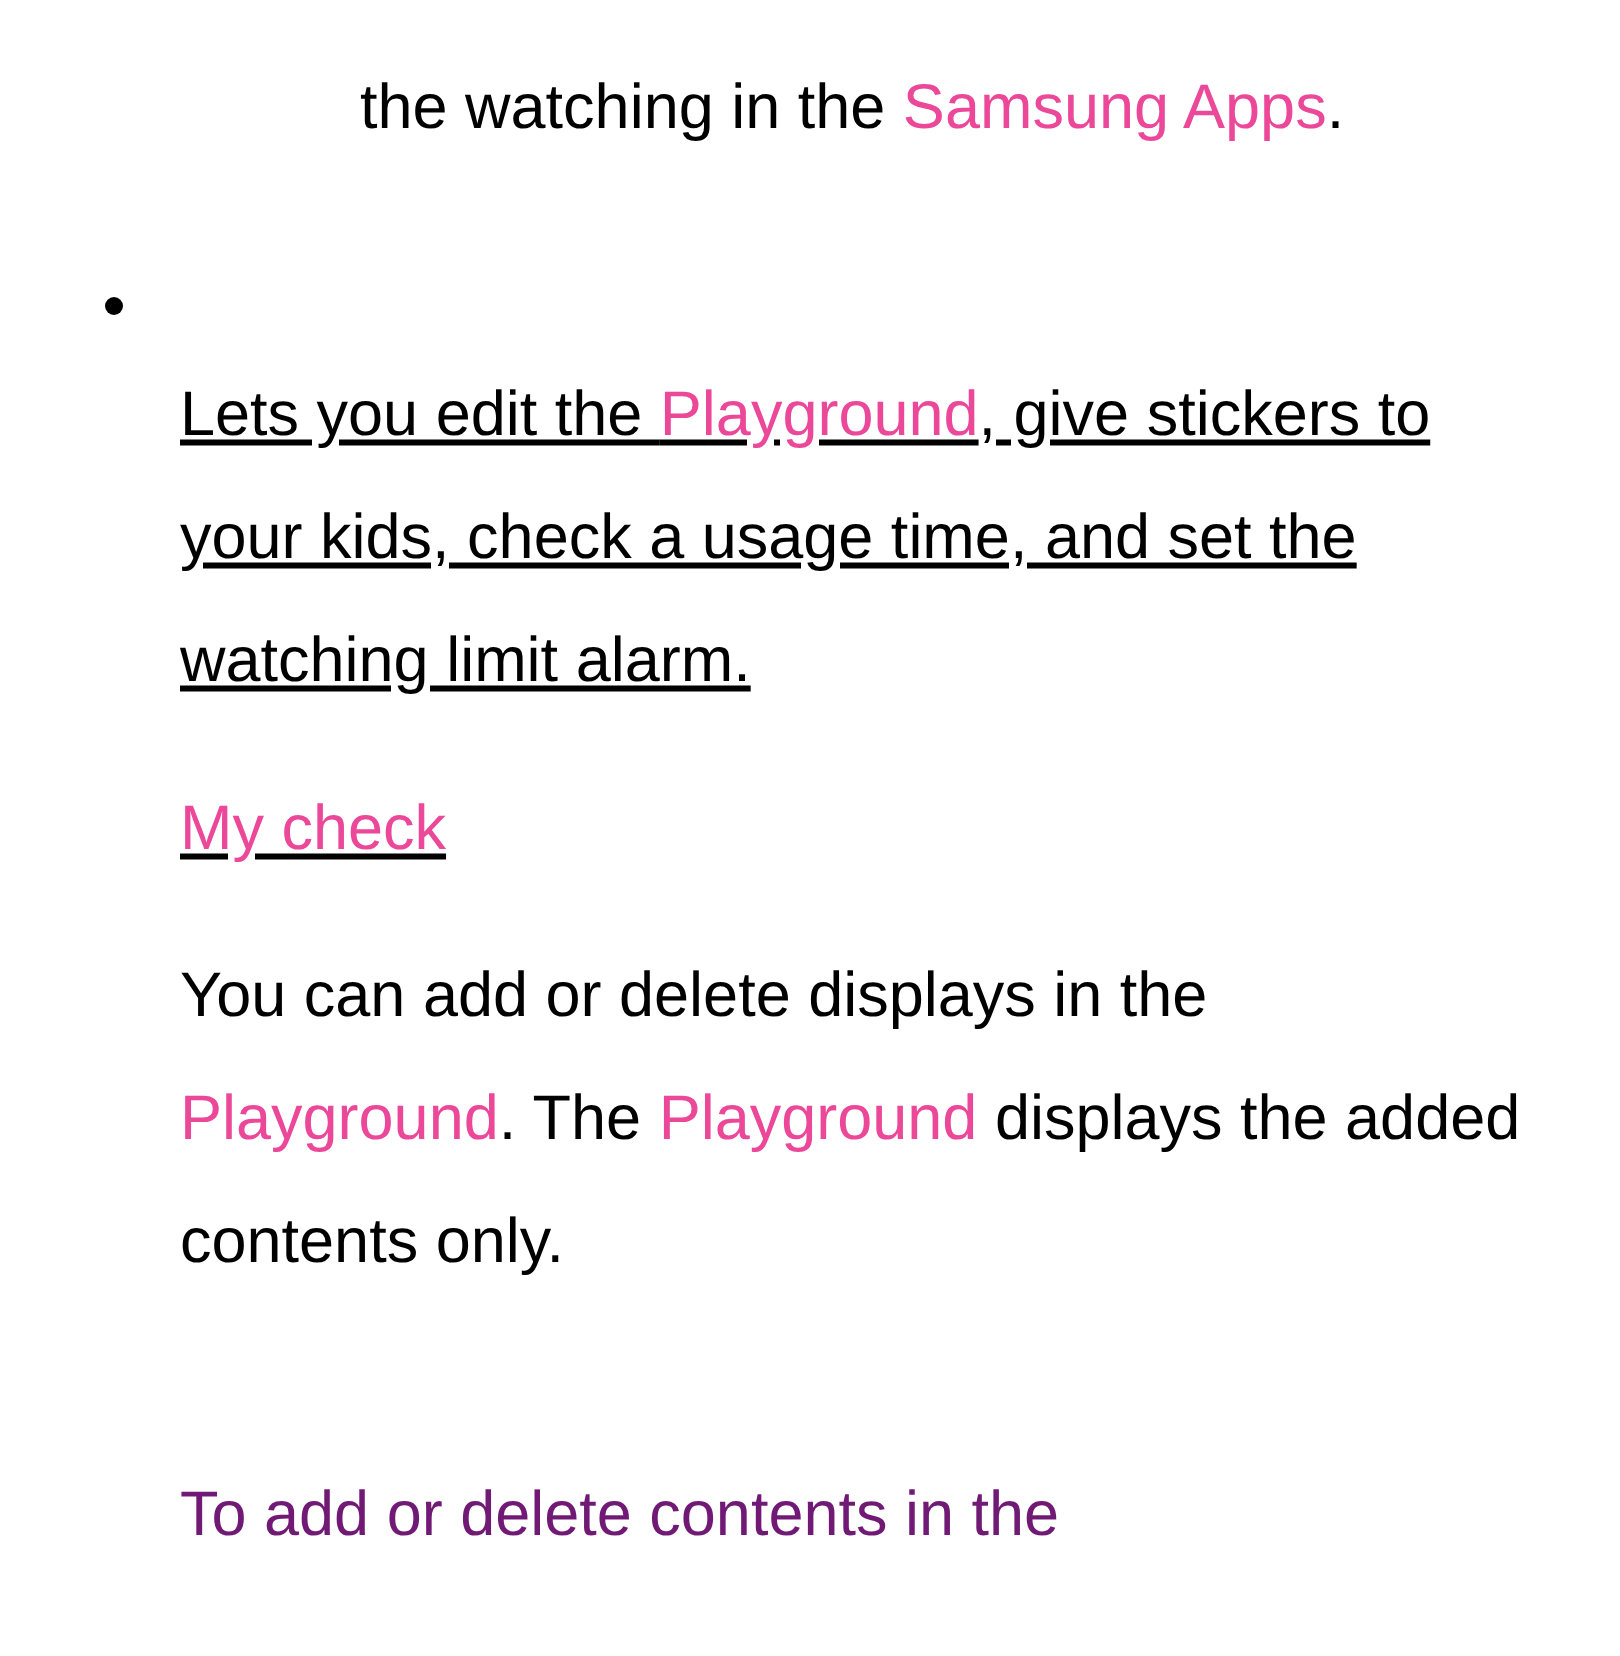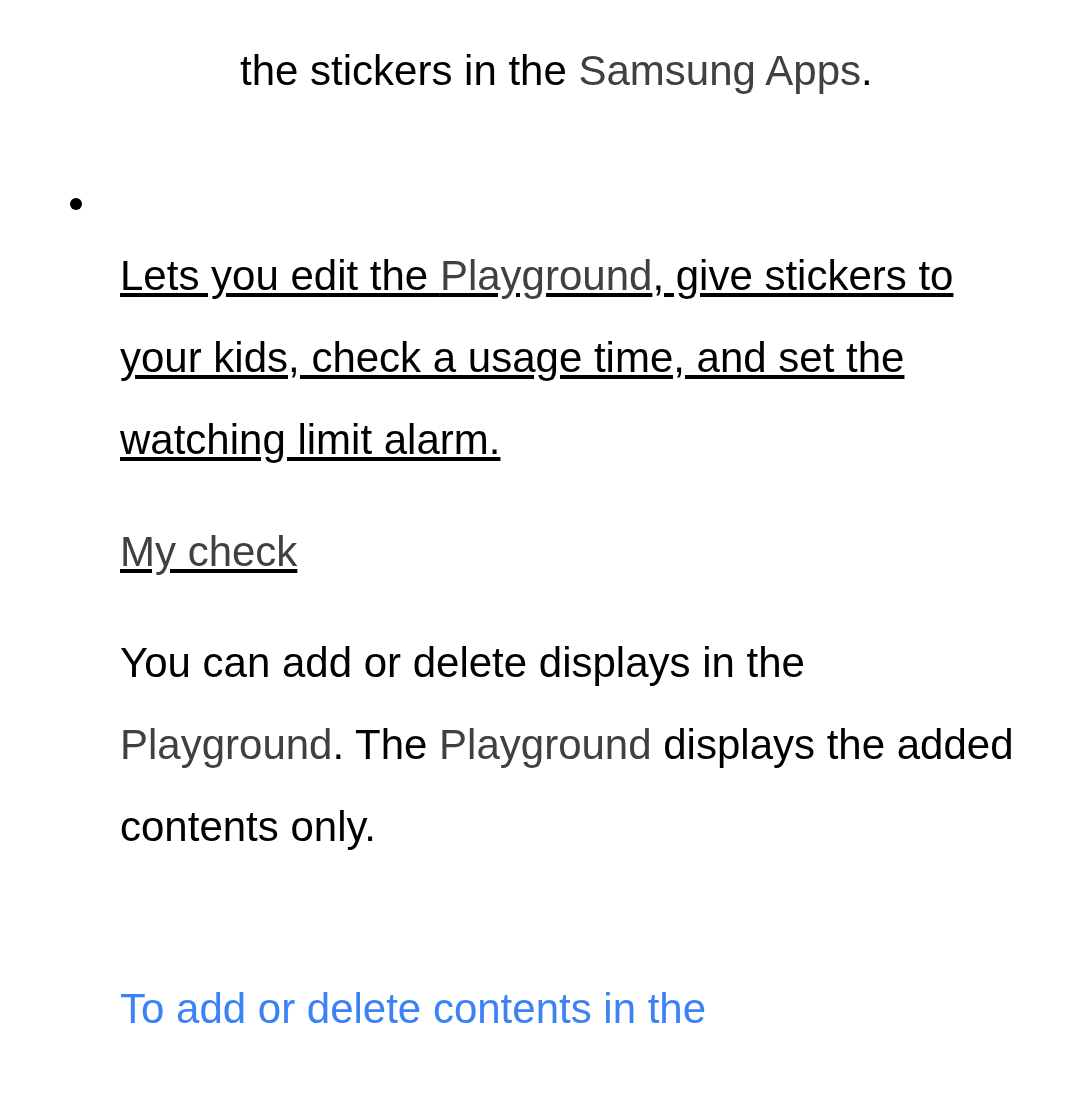--- a/index.html
+++ b/index.html
@@ -35,39 +35,39 @@
       border-radius: 50%;
       margin-top: 36px;
       margin-right: 38px;
       flex-shrink: 0;
     }
     .content-block {
       padding-left: 80px;
       margin-bottom: 20px;
     }
     .link {
-      color: #404040;
+      color: #ec4899;
     }
     .orange {
-      color: #3b82f6;
+      color: #701a75;
     }
     .heading-block {
       padding-left: 80px;
       margin-top: 100px;
     }
     .spacer-para {
       margin-bottom: 30px;
       text-decoration: underline;
     }
   </style>
 </head>
 <body>
 
 <div class="top-line">
-  <span>the stickers in the </span><span class="link">Samsung Apps</span><span>.</span>
+  <span>the watching in the </span><span class="link">Samsung Apps</span><span>.</span>
 </div>
 
 <div class="bullet-item">
   <div class="bullet"></div>
 </div>
 
 <div class="content-block spacer-para">
   <span>Lets you edit the </span><span class="link">Playground</span><span>, give stickers to your kids, check a usage time, and set the watching limit alarm.</span>
 </div>
 

